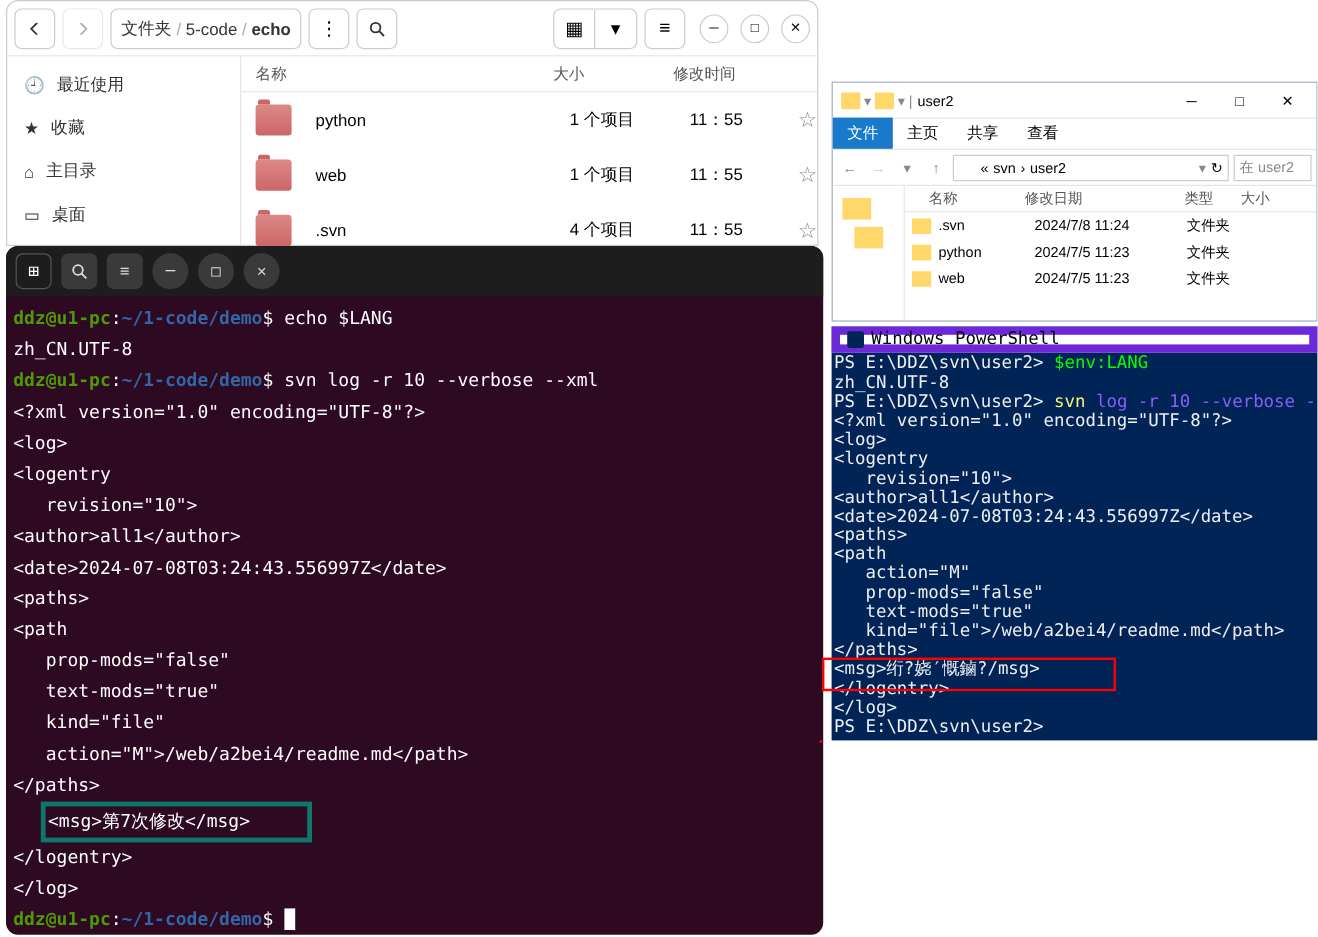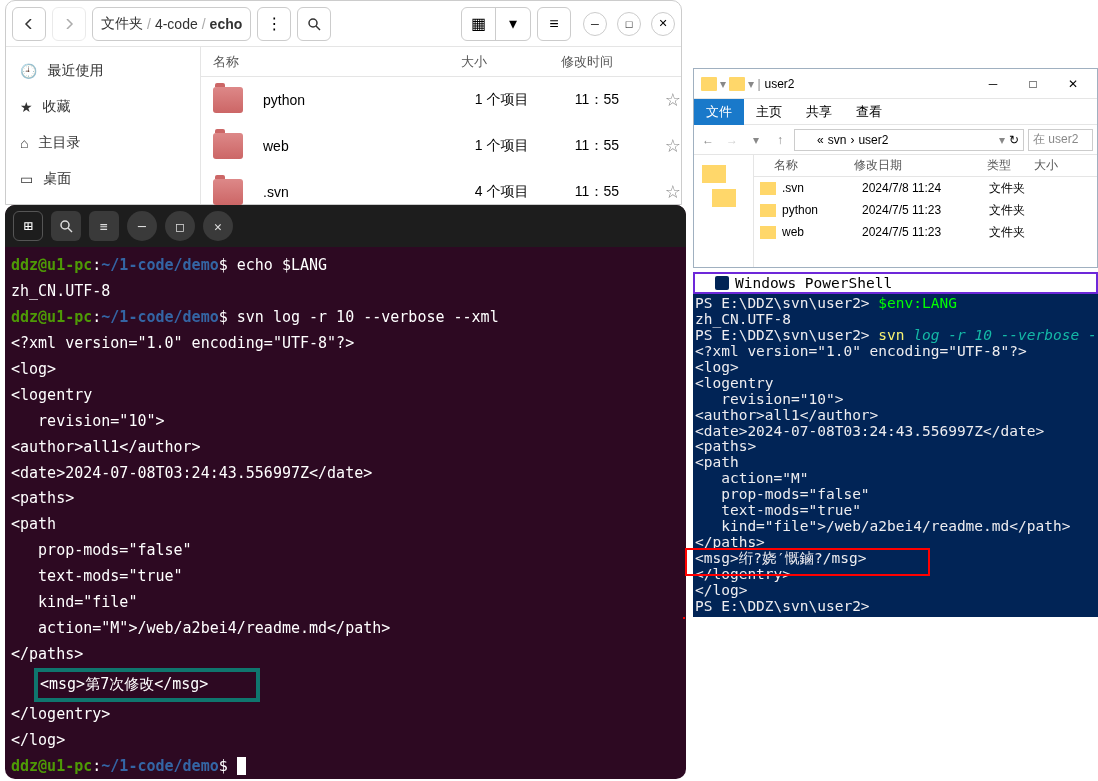--- a/index.html
+++ b/index.html
@@ -43,46 +43,46 @@
 .tb { color: #3465a4; font-weight: bold; }
 .tw { color: #fff; }
 .redbox { border: 4px solid #0f766e; display: inline-block; padding: 0 2px; margin-left: 23px; }
 
 
 .win { position: absolute; left: 693px; top: 68px; width: 405px; height: 200px; border: 1px solid #a0b0c0; background: #fff; font-size: 12px; }
 .win-titlebar { height: 30px; display: flex; align-items: center; border-bottom: 1px solid #e5e5e5; padding: 0 4px; }
 .win-titlebar .fico { width: 16px; height: 14px; background: #ffd76a; border-radius: 1px; margin: 0 3px; }
 .win-winctl { margin-left: auto; display: flex; }
 .win-winctl > div { width: 40px; height: 28px; display: flex; align-items: center; justify-content: center; }
-.win-ribbon { height: 26px; display: flex; align-items: center; border-bottom: 1px solid #e5e5e5; }
+.win-ribbon { height: 26px; display: flex; align-items: flex-end; border-bottom: 1px solid #e5e5e5; }
 .win-ribbon .tab { padding: 4px 12px; font-size: 13px; }
 .win-ribbon .tab.active { background: #1979ca; color: #fff; }
 .win-nav { height: 30px; display: flex; align-items: center; gap: 4px; padding: 0 4px; border-bottom: 1px solid #e5e5e5; }
 .win-nav .arr { width: 20px; color: #888; text-align: center; }
 .win-addr { flex: 1; display: flex; align-items: center; border: 1px solid #ccc; height: 22px; padding: 0 4px; gap: 4px; }
 .win-search { width: 65px; border: 1px solid #ccc; height: 22px; padding: 0 4px; color: #888; display: flex; align-items: center; }
 .win-body { display: flex; height: calc(100% - 86px); }
 .win-tree { width: 60px; border-right: 1px solid #e5e5e5; padding: 4px; }
 .win-tree .node { width: 24px; height: 18px; background: #ffd76a; margin: 6px 4px; }
 .win-list { flex: 1; }
 .win-lhead { display: flex; border-bottom: 1px solid #e5e5e5; height: 22px; align-items: center; color: #555; }
 .win-lrow { display: flex; height: 22px; align-items: center; }
 .win-lrow .fico { width: 16px; height: 13px; background: #ffd76a; margin: 0 6px; }
 .wc-name { width: 80px; }
 .wc-date { width: 110px; }
 .wc-type { width: 70px; text-align: center; }
 .wc-size { width: 50px; }
 
 
 .ps { position: absolute; left: 693px; top: 272px; width: 405px; height: 345px; background: #012456; font-family: 'NSimSun', 'Consolas', monospace; font-size: 14.5px; color: #eeedf0; }
-.ps-titlebar { height: 22px; background: #fff; color: #000; display: flex; align-items: center; padding: 0 20px; gap: 6px; border: 2px solid #6d28d9; }
+.ps-titlebar { height: 22px; background: #fff; color: #000; display: flex; align-items: center; padding: 0 6px; gap: 6px; border: 7px solid #6d28d9; }
 .ps-ico { width: 14px; height: 14px; background: #012456; border-radius: 2px; }
 .ps-body { padding: 2px 2px; line-height: 1.1; white-space: pre; overflow: hidden; }
 .py { color: #f8f272; }
-.pc { color: #14b8a6; font-style: italic; }
+.pc { color: #8b5cf6; }
 .psw { color: #eeedf0; margin-top: 36px; }
 .psg { color: #00ff00; }
 .psredbox { position: absolute; border: 1.5px solid #ff0000; }
 
 svg { display: block; }
 </style>
 </head>
 <body>
 
 <div class="fm">
@@ -93,21 +93,21 @@
         </svg>
       </div>
     <div class="fm-btn" style="opacity:.4">
         <svg width="10" height="10">
           <path d="M3 0 L8 5 L3 10" stroke="#333" fill="none" stroke-width="1.5"></path>
         </svg>
       </div>
     <div class="fm-crumbs">
       <span>文件夹</span>
       <span class="sep">/</span>
-      <span>4-code</span>
+      <span>5-code</span>
       <span class="sep">/</span>
       <span class="cur">echo</span>
     </div>
     <div class="fm-btn">⋮</div>
     <div class="fm-btn">
         <svg width="14" height="14">
           <circle cx="6" cy="6" r="4" stroke="#333" fill="none" stroke-width="1.5"></circle>
           <line x1="9" y1="9" x2="13" y2="13" stroke="#333" stroke-width="1.5"></line>
         </svg>
       </div>

